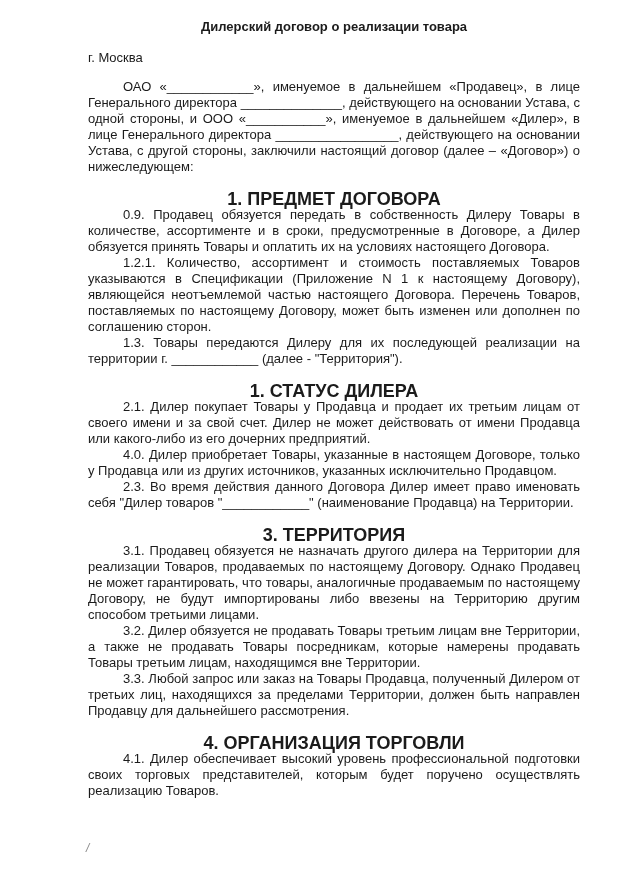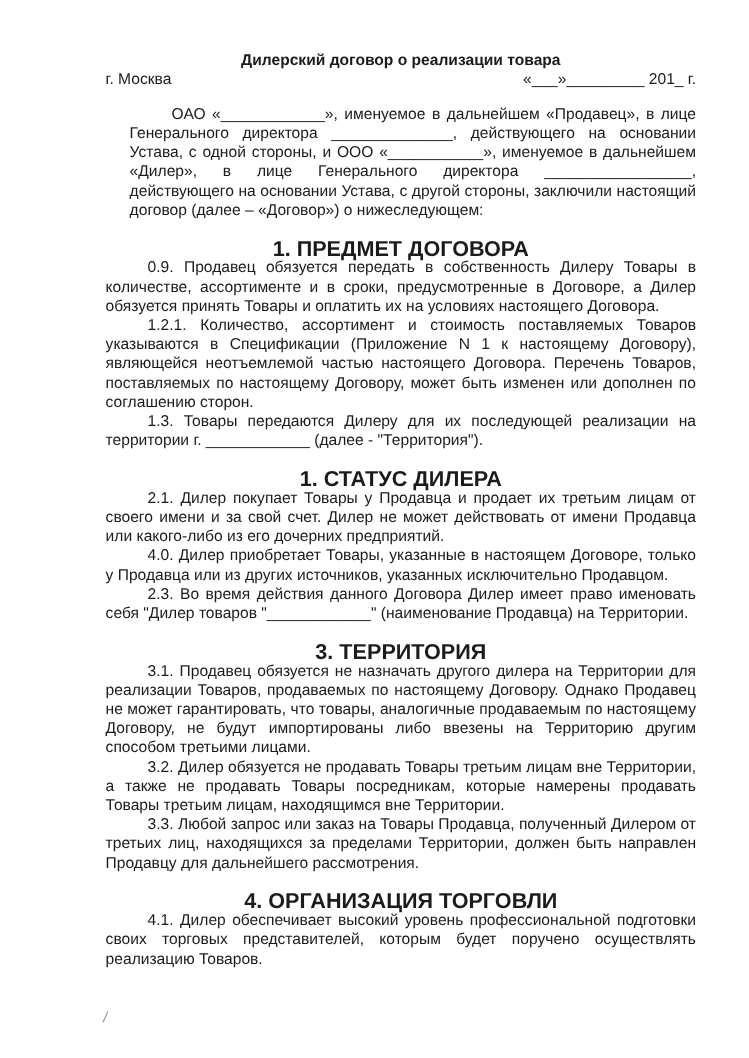--- a/index.html
+++ b/index.html
@@ -2,43 +2,43 @@
 <html><head>
 <meta charset="utf-8">
 <style>
   html,body{margin:0;padding:0;background:#ffffff;}
   .page{
     position:relative;
     width:624px;height:882px;
     background:#ffffff;
     overflow:hidden;
     box-sizing:border-box;
-    padding:42px 44px 0 88px;
+    padding:19px 44px 0 88px;
     font-family:"Liberation Sans",sans-serif;
     font-size:13px;
     line-height:16px;
     color:#1b1b1b;
   }
   .doc-title{
     font-size:13px;
     font-weight:bold;
     text-align:center;
     margin:0;
     line-height:16px;
   }
   .place-date{
     display:flex;
-    justify-content:space-between;
+    margin-top:15px;
   }
   .para{
     margin:0;
     text-align:justify;
     text-indent:35px;
   }
-  .preamble{margin-top:13px;margin-left:20px;}
+  .preamble{margin-top:13px;}
   section{margin-top:16px;}
   .sec-h{
     font-size:18px;
     font-weight:bold;
     text-align:center;
     margin:0;
     line-height:16px;
   }
   .footer-mark{
     position:absolute;
@@ -51,21 +51,20 @@
 </style>
 </head>
 <body>
 
 <div class="page">
 
   <h1 class="doc-title">Дилерский договор о реализации товара</h1>
 
   <div class="place-date">
     <span>г. Москва</span>
-    <span>«___»_________ 201_ г.</span>
   </div>
 
   <p class="para preamble">ОАО «____________», именуемое в дальнейшем «Продавец», в лице Генерального директора ______________, действующего на основании Устава, с одной стороны, и ООО «___________», именуемое в дальнейшем «Дилер», в лице Генерального директора _________________, действующего на основании Устава, с другой стороны, заключили настоящий договор (далее – «Договор») о нижеследующем:</p>
 
   <section>
     <h2 class="sec-h">1. ПРЕДМЕТ ДОГОВОРА</h2>
     <p class="para">0.9. Продавец обязуется передать в собственность Дилеру Товары в количестве, ассортименте и в сроки, предусмотренные в Договоре, а Дилер обязуется принять Товары и оплатить их на условиях настоящего Договора.</p>
     <p class="para">1.2.1. Количество, ассортимент и стоимость поставляемых Товаров указываются в Спецификации (Приложение N 1 к настоящему Договору), являющейся неотъемлемой частью настоящего Договора. Перечень Товаров, поставляемых по настоящему Договору, может быть изменен или дополнен по соглашению сторон.</p>
     <p class="para">1.3. Товары передаются Дилеру для их последующей реализации на территории г. ____________ (далее - "Территория").</p>
   </section>

